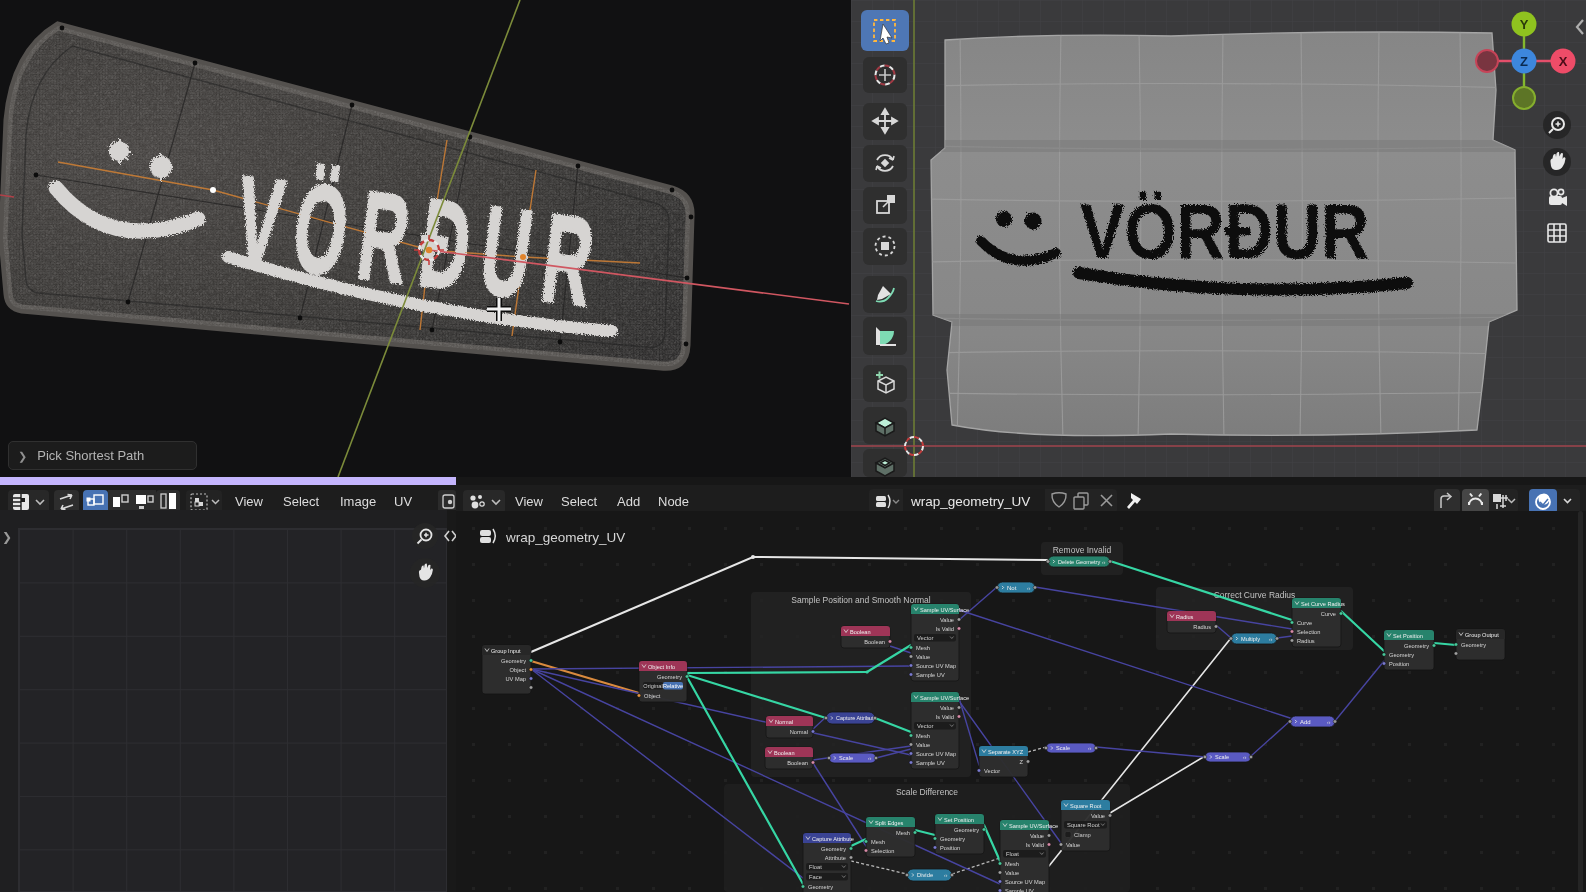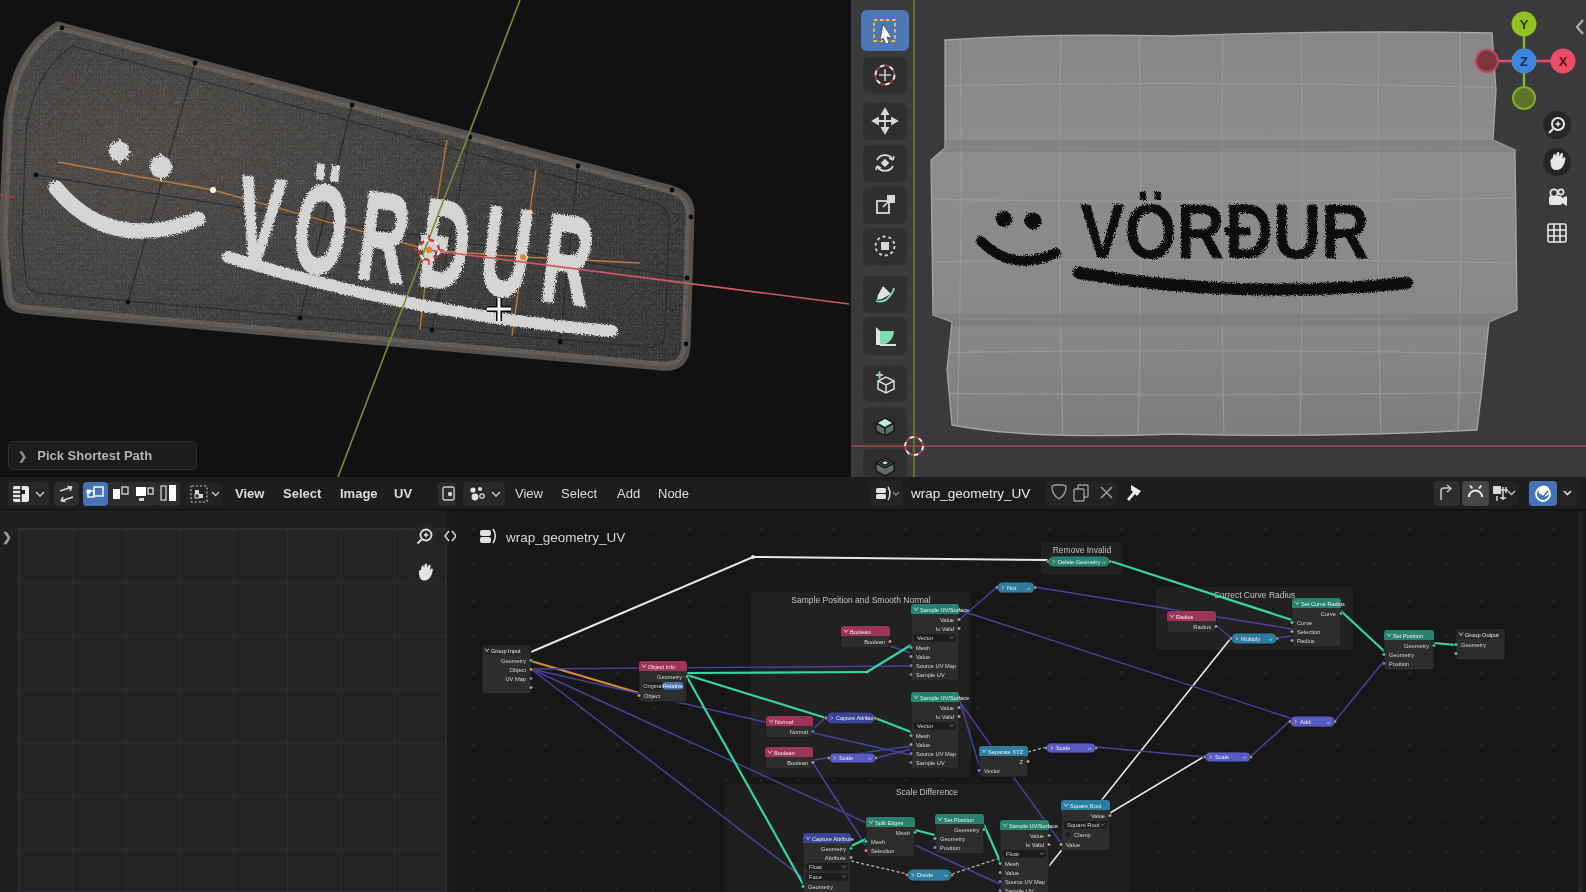--- a/index.html
+++ b/index.html
@@ -1,23 +1,23 @@
 <!DOCTYPE html>
 <html><head>
 <meta charset="utf-8">
 <style>
   * { margin:0; padding:0; box-sizing:border-box; }
   html,body { -webkit-font-smoothing: antialiased; width:1586px; height:892px; background:#161616; overflow:hidden;
     font-family:"Liberation Sans", sans-serif; }
   .abs { position:absolute; }
   #vpL { left:0; top:0; width:851px; height:477px; background:#111112; }
   #vpR { left:851px; top:0; width:735px; height:477px; background:#3a3a3c; }
-  #uv  { left:0; top:477px; width:456px; height:415px; background:#c4b5fd;font-weight:bold; }
+  #uv  { left:0; top:477px; width:456px; height:415px; background:#c4b5fd; }
   #nodes { left:456px; top:477px; width:1130px; height:415px; background:#171717; }
-  #uvhead, #nodehead { left:0; top:0; right:0; height:33px; background:#1d1d1d;
+  #uvhead, #nodehead { left:0; top:8px; right:0; height:33px; background:#1d1d1d;
      border-bottom:1px solid #101010; }
   #psp { left:8px; top:-36px; width:189px; height:29px; background:#1c1c1c;
      border:1px solid #303030; border-radius:5px; color:#b4b4b4; font-size:13px;
      line-height:27px; }
   #psp .chev { color:#909090; font-size:11px; padding:0 10px 0 9px; }
 </style>
 </head>
 <body>
 <div class="abs" id="vpL">
   <svg class="abs" width="851" height="477" viewBox="0 0 851 477" style="left:0;top:0">

